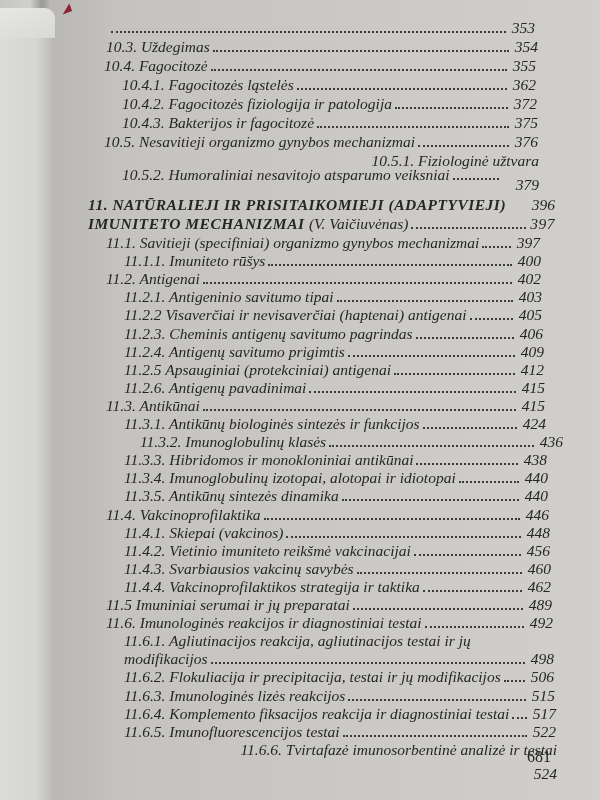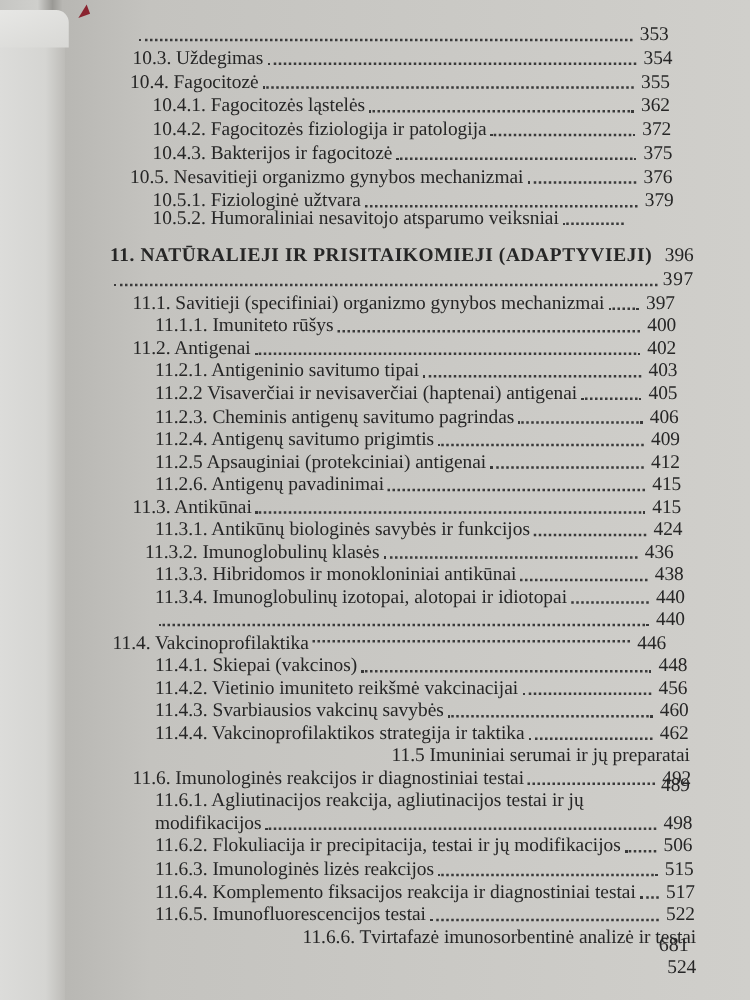--- a/index.html
+++ b/index.html
@@ -21,21 +21,21 @@
   }
   .marker {
     position: absolute; left: 61px; top: 5px; width: 0; height: 0;
     border-left: 10px solid transparent;
     border-bottom: 8px solid #8a2430;
     transform: rotate(-20deg);
   }
   .toc { position: absolute; left: 0; top: 0; width: 600px; }
   .row {
     position: absolute; display: flex; align-items: flex-end;
-    font-size: 15.5px; line-height: 18px; white-space: nowrap;
+    font-size: 15.5px; line-height: 18px; white-space: nowrap; font-style: italic;
   }
   .row .label { flex: 0 0 auto; }
   .row .dots {
     flex: 1 1 auto; overflow: hidden; margin: 0 3px;
     border-bottom: 2px dotted #3a3a3a; height: 0; margin-bottom: 4px;
   }
   .row .pg { flex: 0 0 auto; width: 26px; text-align: right; }
   .chapter { font-weight: bold; font-size: 15.5px; letter-spacing: 0.5px; }
   .chapter .author { font-weight: normal; letter-spacing: 0; }
   .pagenum {
@@ -79,37 +79,38 @@
   <div class="row" style="left:122px; top:114px; width:416px;">
     <span class="label">10.4.3. Bakterijos ir fagocitozė</span>
     <span class="dots"></span>
     <span class="pg">375</span>
   </div>
   <div class="row" style="left:104px; top:133px; width:434px;">
     <span class="label">10.5. Nesavitieji organizmo gynybos mechanizmai</span>
     <span class="dots"></span>
     <span class="pg">376</span>
   </div>
-  <div class="row" style="left:122px; top:152px; width:417px;">
+  <div class="row" style="left:122px; top:152px; width:417px;flex-direction:column;">
     <span class="label">10.5.1. Fiziologinė užtvara</span>
     <span class="dots"></span>
     <span class="pg">379</span>
   </div>
   <div class="row" style="left:122px; top:166px; width:380px;">
     <span class="label">10.5.2. Humoraliniai nesavitojo atsparumo veiksniai</span>
     <span class="dots"></span>
   </div>
 
   <div class="row chapter" style="left:88px; top:196px; width:430px;">
     <span class="label">11. NATŪRALIEJI IR PRISITAIKOMIEJI (ADAPTYVIEJI)</span>
   </div>
   <div class="row" style="left:88px; top:196px; width:467px; justify-content:flex-end;">
     <span class="pg">396</span>
   </div>
   <div class="row chapter" style="left:88px; top:215px; width:467px;">
+    <span class="label"><span>IMUNITETO MECHANIZMAI</span> <span class="author">(V. Vaičiuvėnas)</span></span>
     <span class="dots"></span>
     <span class="pg" style="font-weight:normal;">397</span>
   </div>
 
   <div id="s11">
       <div class="row" style="left: 106px; top: 234px; width: 434px;">
         <span class="label">11.1. Savitieji (specifiniai) organizmo gynybos mechanizmai</span>
         <span class="dots"></span>
         <span class="pg">397</span>
       </div>
@@ -152,44 +153,45 @@
         <span class="label">11.2.6. Antigenų pavadinimai</span>
         <span class="dots"></span>
         <span class="pg">415</span>
       </div>
       <div class="row" style="left: 106px; top: 397px; width: 439px;">
         <span class="label">11.3. Antikūnai</span>
         <span class="dots"></span>
         <span class="pg">415</span>
       </div>
       <div class="row" style="left: 124px; top: 415px; width: 422px;">
-        <span class="label">11.3.1. Antikūnų biologinės savybės ir funkcijos</span>
+        <span class="label">11.3.1. Antikūnų biologinės sintezės ir funkcijos</span>
         <span class="dots"></span>
         <span class="pg">424</span>
       </div>
-      <div class="row" style="left: 116px; top: 433px; width: 423px;">
+      <div class="row" style="left: 140px; top: 433px; width: 423px;">
         <span class="label">11.3.2. Imunoglobulinų klasės</span>
         <span class="dots"></span>
         <span class="pg">436</span>
       </div>
       <div class="row" style="left: 124px; top: 451px; width: 423px;">
         <span class="label">11.3.3. Hibridomos ir monokloniniai antikūnai</span>
         <span class="dots"></span>
         <span class="pg">438</span>
       </div>
       <div class="row" style="left: 124px; top: 469px; width: 424px;">
         <span class="label">11.3.4. Imunoglobulinų izotopai, alotopai ir idiotopai</span>
         <span class="dots"></span>
         <span class="pg">440</span>
       </div>
       <div class="row" style="left: 124px; top: 487px; width: 424px;">
+        <span class="label">11.3.5. Antikūnų sintezės dinamika</span>
         <span class="dots"></span>
         <span class="pg">440</span>
       </div>
-      <div class="row" style="left: 90px; top: 506px; width: 443px; align-items: center;">
+      <div class="row" style="left: 106px; top: 506px; width: 443px;">
         <span class="label">11.4. Vakcinoprofilaktika</span>
         <span class="dots"></span>
         <span class="pg">446</span>
       </div>
       <div class="row" style="left: 124px; top: 524px; width: 426px; justify-content: center;">
         <span class="label">11.4.1. Skiepai (vakcinos)</span>
         <span class="dots"></span>
         <span class="pg">448</span>
       </div>
       <div class="row" style="left: 124px; top: 542px; width: 426px;">
@@ -200,21 +202,21 @@
       <div class="row" style="left: 124px; top: 560px; width: 427px;">
         <span class="label">11.4.3. Svarbiausios vakcinų savybės</span>
         <span class="dots"></span>
         <span class="pg">460</span>
       </div>
       <div class="row" style="left: 124px; top: 578px; width: 427px;">
         <span class="label">11.4.4. Vakcinoprofilaktikos strategija ir taktika</span>
         <span class="dots"></span>
         <span class="pg">462</span>
       </div>
-      <div class="row" style="left: 106px; top: 596px; width: 446px; flex-direction: column;">
+      <div class="row" style="left: 106px; top: 596px; width: 446px;">
         <span class="label">11.5 Imuniniai serumai ir jų preparatai</span>
         <span class="dots"></span>
         <span class="pg">489</span>
       </div>
       <div class="row" style="left: 106px; top: 614px; width: 447px;">
         <span class="label">11.6. Imunologinės reakcijos ir diagnostiniai testai</span>
         <span class="dots"></span>
         <span class="pg">492</span>
       </div>
       <div class="row" style="left: 124px; top: 632px; width: 429px;">

